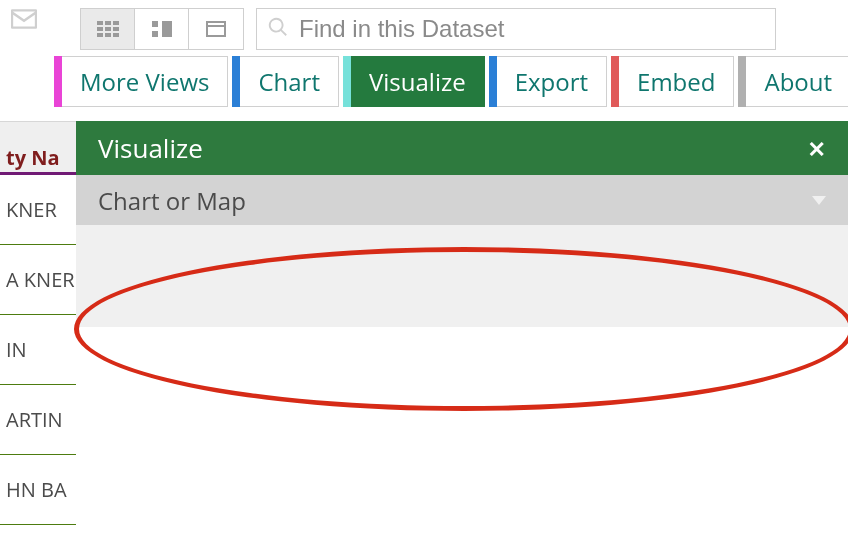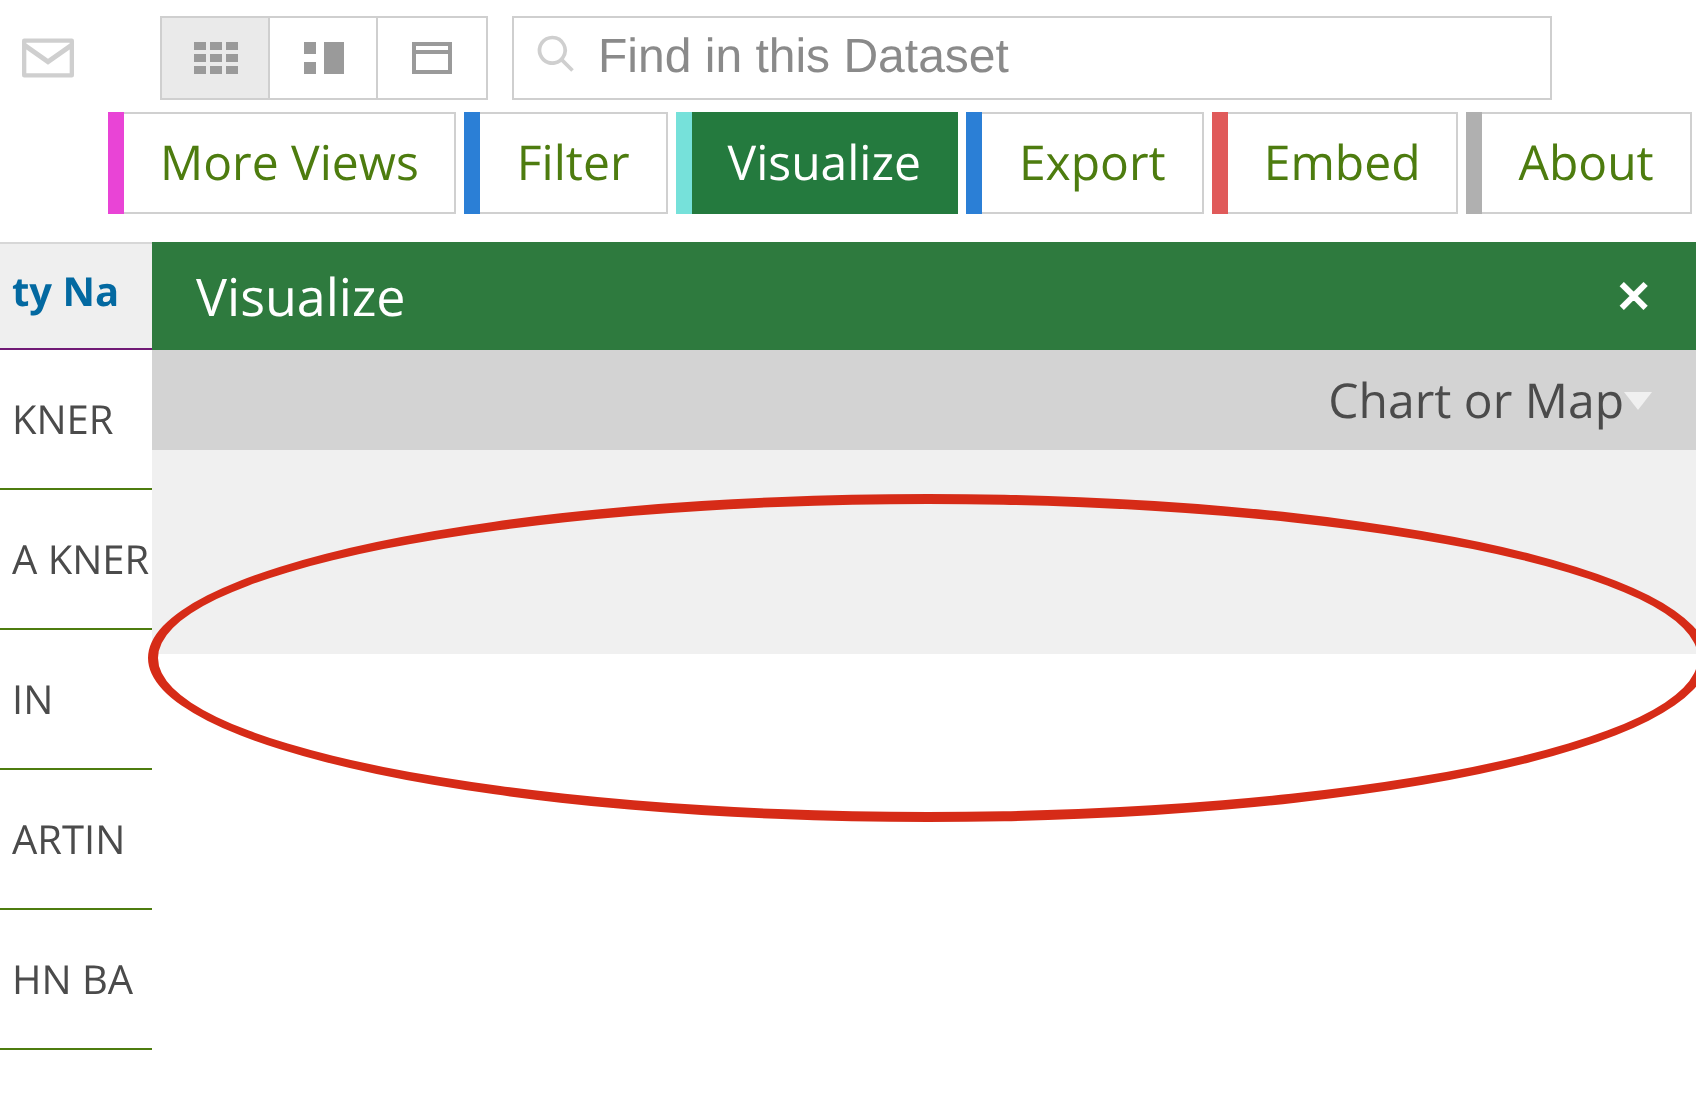--- a/index.html
+++ b/index.html
@@ -5,21 +5,21 @@
   * { box-sizing: border-box; margin: 0; padding: 0; }
   body {
     font-family: "Open Sans", "Helvetica Neue", Arial, sans-serif;
     background: #fff;
     width: 848px;
     height: 556px;
     overflow: hidden;
   }
   .toolbar-row {
     display: flex;
-    align-items: center;
+    align-items: flex-start;
     padding: 8px 0 6px 10px;
     gap: 12px;
   }
   .mail-icon {
     width: 28px; height: 22px;
     display: flex; align-items: center; justify-content: center;
     margin-right: 30px;
   }
   .mail-icon svg { width: 26px; height: 20px; fill: #cfcfcf; }
   .view-switch {
@@ -59,21 +59,21 @@
     display: flex;
     align-items: stretch;
     margin-right: 4px;
     cursor: pointer;
   }
   .tab .stripe { width: 8px; }
   .tab .label {
     border: 1px solid #d0d0d0;
     border-left: none;
     background: #fff;
-    color: #4d7c0f;
+    color: #0f766e;
     font-size: 24px;
     padding: 8px 18px;
     white-space: nowrap;
     display: flex; align-items: center;
   }
   .tab.active .label {
     background: #247a3e;
     color: #fff;
     border-color: #247a3e;
   }
@@ -81,25 +81,25 @@
     display: flex;
     margin-top: 14px;
   }
   .left-col {
     width: 76px;
     flex-shrink: 0;
   }
   .col-header {
     background: #efefef;
     border-top: 1px solid #d7d7d7;
-    border-bottom: 1px solid #701a75;
-    color: #0369a1;
+    border-bottom: 3px solid #701a75;
+    color: #7f1d1d;
     font-weight: 700;
     font-size: 20px;
-    padding: 10px 6px;
+    padding: 22px 6px;
     white-space: nowrap;
     overflow: hidden;
     height: 54px;
   }
   .cell {
     border-bottom: 1px solid #4d7c0f;
     color: #4b4b4b;
     font-size: 20px;
     padding: 0 6px;
     white-space: nowrap;
@@ -124,21 +124,21 @@
     align-items: center;
     height: 54px;
   }
   .close-x { font-weight: 700; cursor: pointer; font-size: 22px; }
   .panel-sub {
     background: #d3d3d3;
     color: #4b4b4b;
     font-size: 24px;
     padding: 12px 22px;
     display: flex;
-    justify-content: flex-end;
+    justify-content: space-between;
     align-items: center;
     height: 50px;
   }
   .caret-down {
     width: 0; height: 0;
     border-left: 7px solid transparent;
     border-right: 7px solid transparent;
     border-top: 9px solid #f0f0f0;
   }
   .panel-body {
@@ -211,21 +211,21 @@
   </div>
 </div>
 
 <div class="tabs-row">
   <div class="tab">
     <div class="stripe" style="background:#e944d6"></div>
     <div class="label">More Views</div>
   </div>
   <div class="tab">
     <div class="stripe" style="background:#2b7fd6"></div>
-    <div class="label">Filter</div>
+    <div class="label">Chart</div>
   </div>
   <div class="tab active">
     <div class="stripe" style="background:#76e1da"></div>
     <div class="label">Visualize</div>
   </div>
   <div class="tab">
     <div class="stripe" style="background:#2b7fd6"></div>
     <div class="label">Export</div>
   </div>
   <div class="tab">

